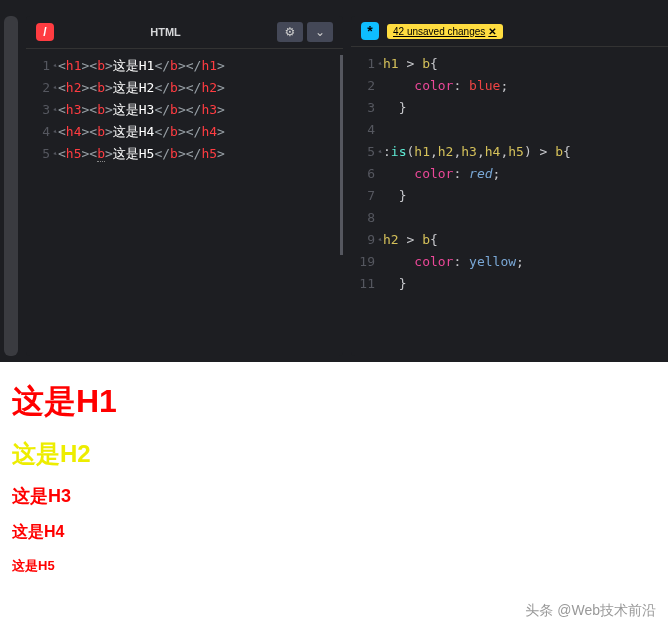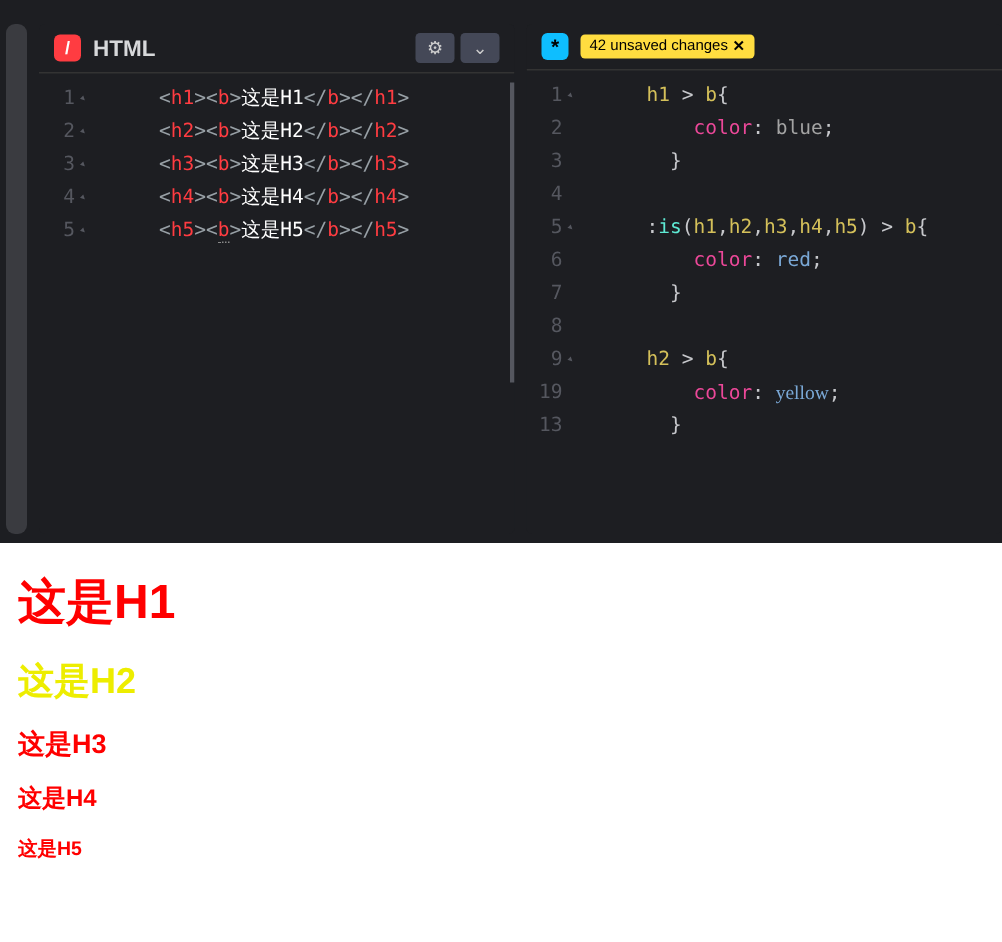--- a/index.html
+++ b/index.html
@@ -58,22 +58,23 @@
   justify-content: center;
   font-weight: bold;
   color: white;
   font-size: 12px;
 }
 .panel-icon.html-ic { background: #ff3c41; }
 .panel-icon.css-ic { background: #0ebeff; color: #000; font-size:14px; }
 .panel-title {
   color: #d7d8da;
   font-weight: 600;
-  font-size: 15px;
-  flex: 1;
+  font-size: 11px;
+  flex: 1;
+  text-align: center;
 }
 .panel-controls {
   display: flex;
   gap: 4px;
 }
 .ctrl-btn {
   background: #444857;
   color: #ccc;
   border: none;
   border-radius: 3px;
@@ -87,22 +88,23 @@
 }
 .unsaved-badge {
   background: #ffdd40;
   color: #000;
   font-size: 10px;
   padding: 2px 6px;
   border-radius: 3px;
   font-weight: 500;
   cursor: pointer;
   display: flex;
-  align-items: flex-start;
+  align-items: flex-end;
   gap: 3px;
+  text-decoration: underline;
 }
 .unsaved-badge .x { font-weight: bold; }
 .code-body {
   flex: 1;
   display: flex;
   font-family: "Menlo", "Consolas", monospace;
   font-size: 13px;
   line-height: 22px;
   padding-top: 6px;
   position: relative;
@@ -122,32 +124,31 @@
   color: #55575f;
   position: absolute;
   margin-left: 3px;
   transform: rotate(45deg);
 }
 .code-lines {
   flex: 1;
   color: #c7c8cc;
   white-space: pre;
   overflow: hidden;
-  margin-left: 48px;
 }
 .code-lines div { height: 22px; }
 .tag { color: #ff3c41; }
 .bracket { color: #98a0a6; }
 .text { color: #ffffff; }
 .sel { color: #d4c05a; }
 .sel2 { color: #5eead4; }
 .prop { color: #ec4899; }
-.val-blue { color: #a3a3a3; }
-.val-red { color: #7aa8d6; }
-.val-yellow { color: #7aa8d6; font-family: Liberation Serif, serif; }
+.val-blue { color: #ef4444; }
+.val-red { color: #7aa8d6; font-style: italic; }
+.val-yellow { color: #7aa8d6; }
 .punct { color: #c7c8cc; }
 .brace { color: #c7c8cc; }
 .underline-b { border-bottom: 1px dotted #888; }
 .cursor-bar {
   position: absolute;
   right: 0;
   top: 6px;
   width: 3px;
   height: 200px;
   background: #55575f;
@@ -224,28 +225,29 @@
             <div class="fold">1</div>
             <div>2</div>
             <div>3</div>
             <div>4</div>
             <div class="fold">5</div>
             <div>6</div>
             <div>7</div>
             <div>8</div>
             <div class="fold">9</div>
             <div>19</div>
-            <div>13</div>
+            <div>11</div>
           </div>
         <div class="code-lines" id="code-css"><div><span class="sel">h1</span><span class="punct"> &gt; </span><span class="sel">b</span><span class="brace">{</span></div><div><span class="punct">    </span><span class="prop">color</span><span class="punct">: </span><span class="val-blue">blue</span><span class="punct">;</span></div><div><span class="brace">  }</span></div><div>&nbsp;</div><div><span class="punct">:</span><span class="sel2">is</span><span class="punct">(</span><span class="sel">h1</span><span class="punct">,</span><span class="sel">h2</span><span class="punct">,</span><span class="sel">h3</span><span class="punct">,</span><span class="sel">h4</span><span class="punct">,</span><span class="sel">h5</span><span class="punct">) &gt; </span><span class="sel">b</span><span class="brace">{</span></div><div><span class="punct">    </span><span class="prop">color</span><span class="punct">: </span><span class="val-red">red</span><span class="punct">;</span></div><div><span class="brace">  }</span></div><div>&nbsp;</div><div><span class="sel">h2</span><span class="punct"> &gt; </span><span class="sel">b</span><span class="brace">{</span></div><div><span class="punct">    </span><span class="prop">color</span><span class="punct">: </span><span class="val-yellow">yellow</span><span class="punct">;</span></div><div><span class="brace">  }</span></div></div>
       </div>
     </div>
   </div>
 
   <div class="preview-area">
     <h1><b>这是H1</b></h1>
     <h2><b>这是H2</b></h2>
     <h3><b>这是H3</b></h3>
     <h4><b>这是H4</b></h4>
     <h5><b>这是H5</b></h5>
   </div>
 
+  <div class="watermark">头条 @Web技术前沿</div>
 </div>
 
 </body></html>

